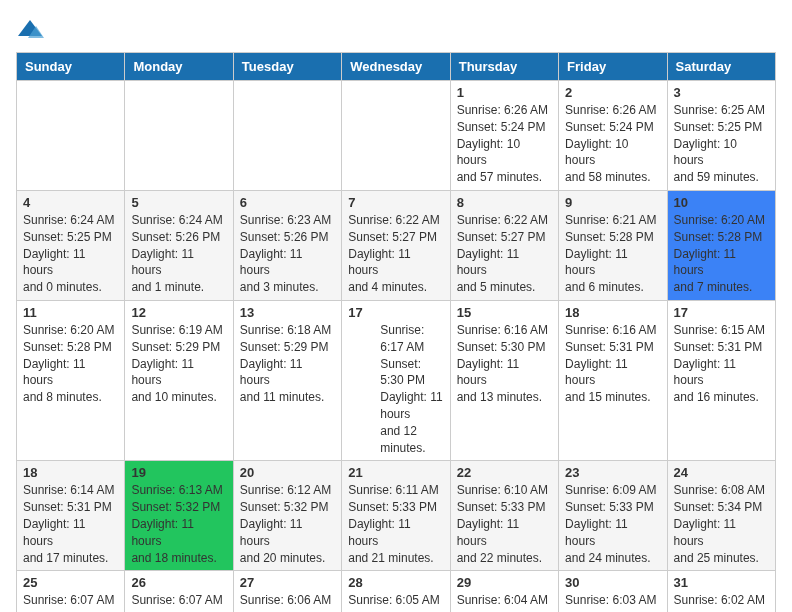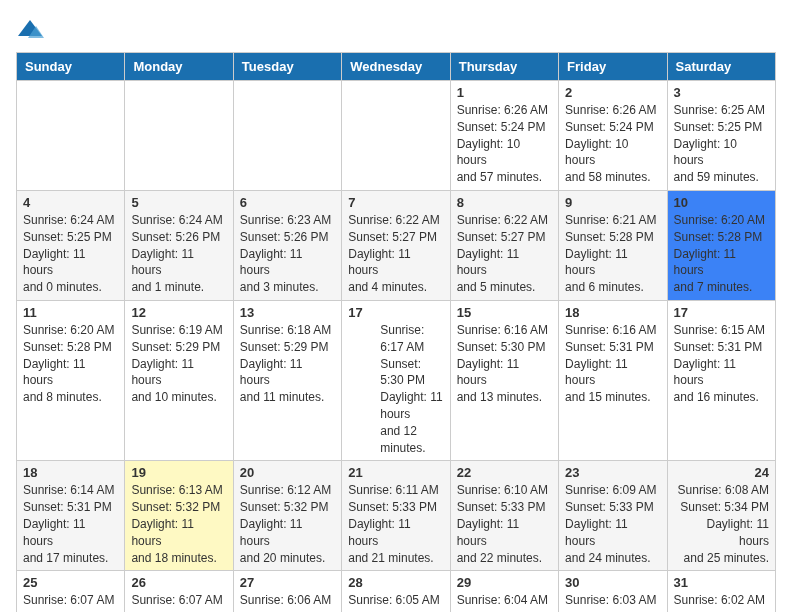--- a/index.html
+++ b/index.html
@@ -255,21 +255,21 @@
         </td>
       </tr>
       <tr>
         <td style="background: rgb(245, 245, 245);">
           <span class="day-num">18</span>
           <div class="cell-info" style="white-space: pre-line;">Sunrise: 6:14 AM
 Sunset: 5:31 PM
 Daylight: 11 hours
 and 17 minutes.</div>
         </td>
-        <td style="background: #fef9c3;">
+        <td style="background: #22c55e;">
           <span class="day-num">19</span>
           <div class="cell-info" style="white-space: pre-line;">Sunrise: 6:13 AM
 Sunset: 5:32 PM
 Daylight: 11 hours
 and 18 minutes.</div>
         </td>
         <td style="background: rgb(245, 245, 245);">
           <span class="day-num">20</span>
           <div class="cell-info" style="white-space: pre-line;">Sunrise: 6:12 AM
 Sunset: 5:32 PM
@@ -290,21 +290,21 @@
 Daylight: 11 hours
 and 22 minutes.</div>
         </td>
         <td style="background: rgb(245, 245, 245);">
           <span class="day-num">23</span>
           <div class="cell-info" style="white-space: pre-line;">Sunrise: 6:09 AM
 Sunset: 5:33 PM
 Daylight: 11 hours
 and 24 minutes.</div>
         </td>
-        <td style="background: rgb(245, 245, 245); text-align: right;">
+        <td style="background: rgb(245, 245, 245);">
           <span class="day-num">24</span>
           <div class="cell-info" style="white-space: pre-line;">Sunrise: 6:08 AM
 Sunset: 5:34 PM
 Daylight: 11 hours
 and 25 minutes.</div>
         </td>
       </tr>
       <tr>
         <td>
           <span class="day-num">25</span>

